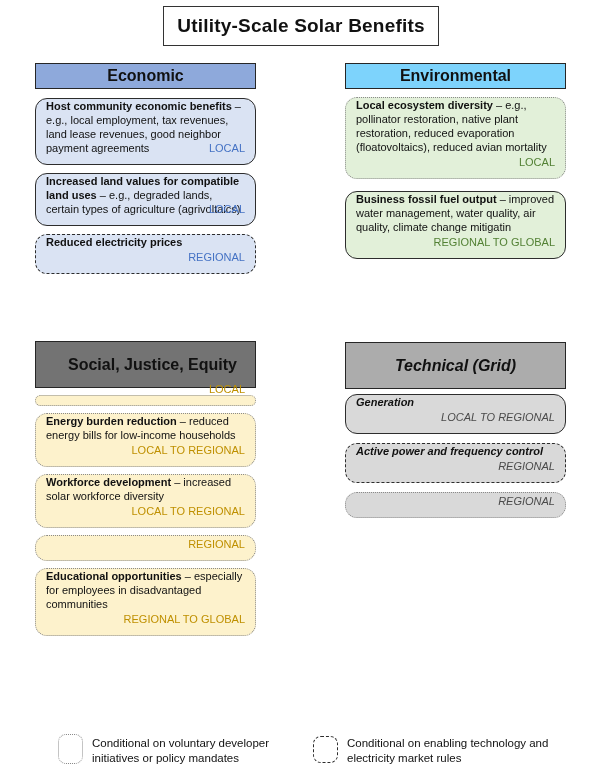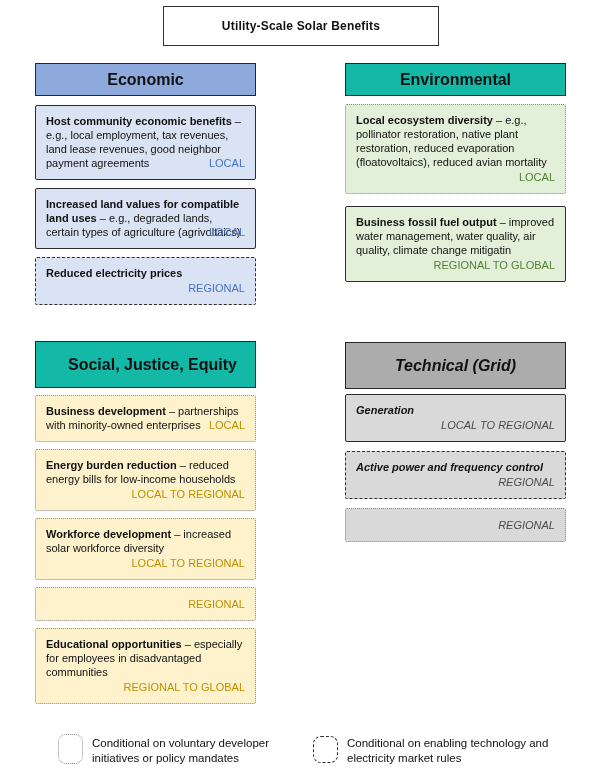--- a/index.html
+++ b/index.html
@@ -4,49 +4,49 @@
 <style>
   html,body{margin:0;padding:0;background:#fff;}
   body{font-family:"Liberation Sans",sans-serif;color:#111;}
   .canvas{position:relative;width:600px;height:776px;background:#ffffff;overflow:hidden;}
 
   
   .title-box{
     position:absolute;left:163px;top:6px;width:274px;height:38px;
     border:1.6px solid #333;background:#fff;
     display:flex;align-items:center;justify-content:center;
-    font-size:12px;font-weight:bold;letter-spacing:.2px;
+    font-size:19px;font-weight:bold;letter-spacing:.2px;
   }
 
   
   .col{position:absolute;width:221px;}
   .col-econ{left:35px;top:63px;}
   .col-env{left:345px;top:63px;}
   .col-sje{left:35px;top:341px;}
   .col-tech{left:345px;top:342px;font-style:italic;}
 
   .sec-header{
     border:1.7px solid #262626;
     display:flex;align-items:center;justify-content:center;
     font-weight:bold;font-size:16px;
     box-sizing:border-box;
   }
-  .col-econ .sec-header,.col-env .sec-header{height:33px;margin-bottom:9px;}
+  .col-econ .sec-header,.col-env .sec-header{height:26px;margin-bottom:9px;}
   .col-sje .sec-header,.col-tech .sec-header{height:47px;margin-bottom:7px;}
   .col-env .sec-header{margin-bottom:8px;}
   .col-tech .sec-header{margin-bottom:5px;}
   .col-econ .sec-header{background:#8EA9DB;}
-  .col-env .sec-header{background:#14b8a6;}
-  .col-sje .sec-header{background:#14b8a6;padding-left:14px;}
+  .col-env .sec-header{background:#7dd3fc;}
+  .col-sje .sec-header{background:#737373;padding-left:14px;}
   .col-tech .sec-header{background:#ACACAC;}
 
   
   .card{
-    border:1.5px solid #2d2d2d;border-radius:2px;
-    padding:8px 10px 8px 10px;box-sizing:border-box;
+    border:1.5px solid #2d2d2d;border-radius:12px;
+    padding:0 10px 8px 10px;box-sizing:border-box;
     font-size:11px;line-height:14px;
   }
   .card[data-border="dashed"]{border-style:dashed;}
   .card[data-border="dotted"]{border-style:dotted;border-width:1.5px;border-color:#8a8a8a;}
   .col-econ .card{background:#DAE3F3;margin-bottom:8px;}
   .col-env .card{background:#E2F0D9;margin-bottom:12px;}
   .col-sje .card{background:#FDF2CC;margin-bottom:7px;}
   .col-tech .card{background:#D9D9D9;margin-bottom:9px;}
   .card p{margin:0;}
   .card .b{font-weight:bold;}
@@ -109,21 +109,20 @@
     <div class="card" data-border="solid">
       <p><span class="b">Business fossil fuel output</span><span> – improved water management, water quality, air quality, climate change mitigatin</span></p>
       <div class="scale">REGIONAL TO GLOBAL</div>
     </div>
   </div>
 
   <div class="col col-sje">
     <div class="sec-header">Social, Justice, Equity</div>
 
     <div class="card" data-border="dotted">
-      <p><span class="b">Business development</span><span> – partnerships with minority-owned enterprises</span></p>
       <div class="scale inline">LOCAL</div>
     </div>
 
     <div class="card" data-border="dotted">
       <p><span class="b">Energy burden reduction</span><span> – reduced energy bills for low-income households</span></p>
       <div class="scale">LOCAL TO REGIONAL</div>
     </div>
 
     <div class="card" data-border="dotted">
       <p><span class="b">Workforce development</span><span> – increased solar workforce diversity</span></p>

